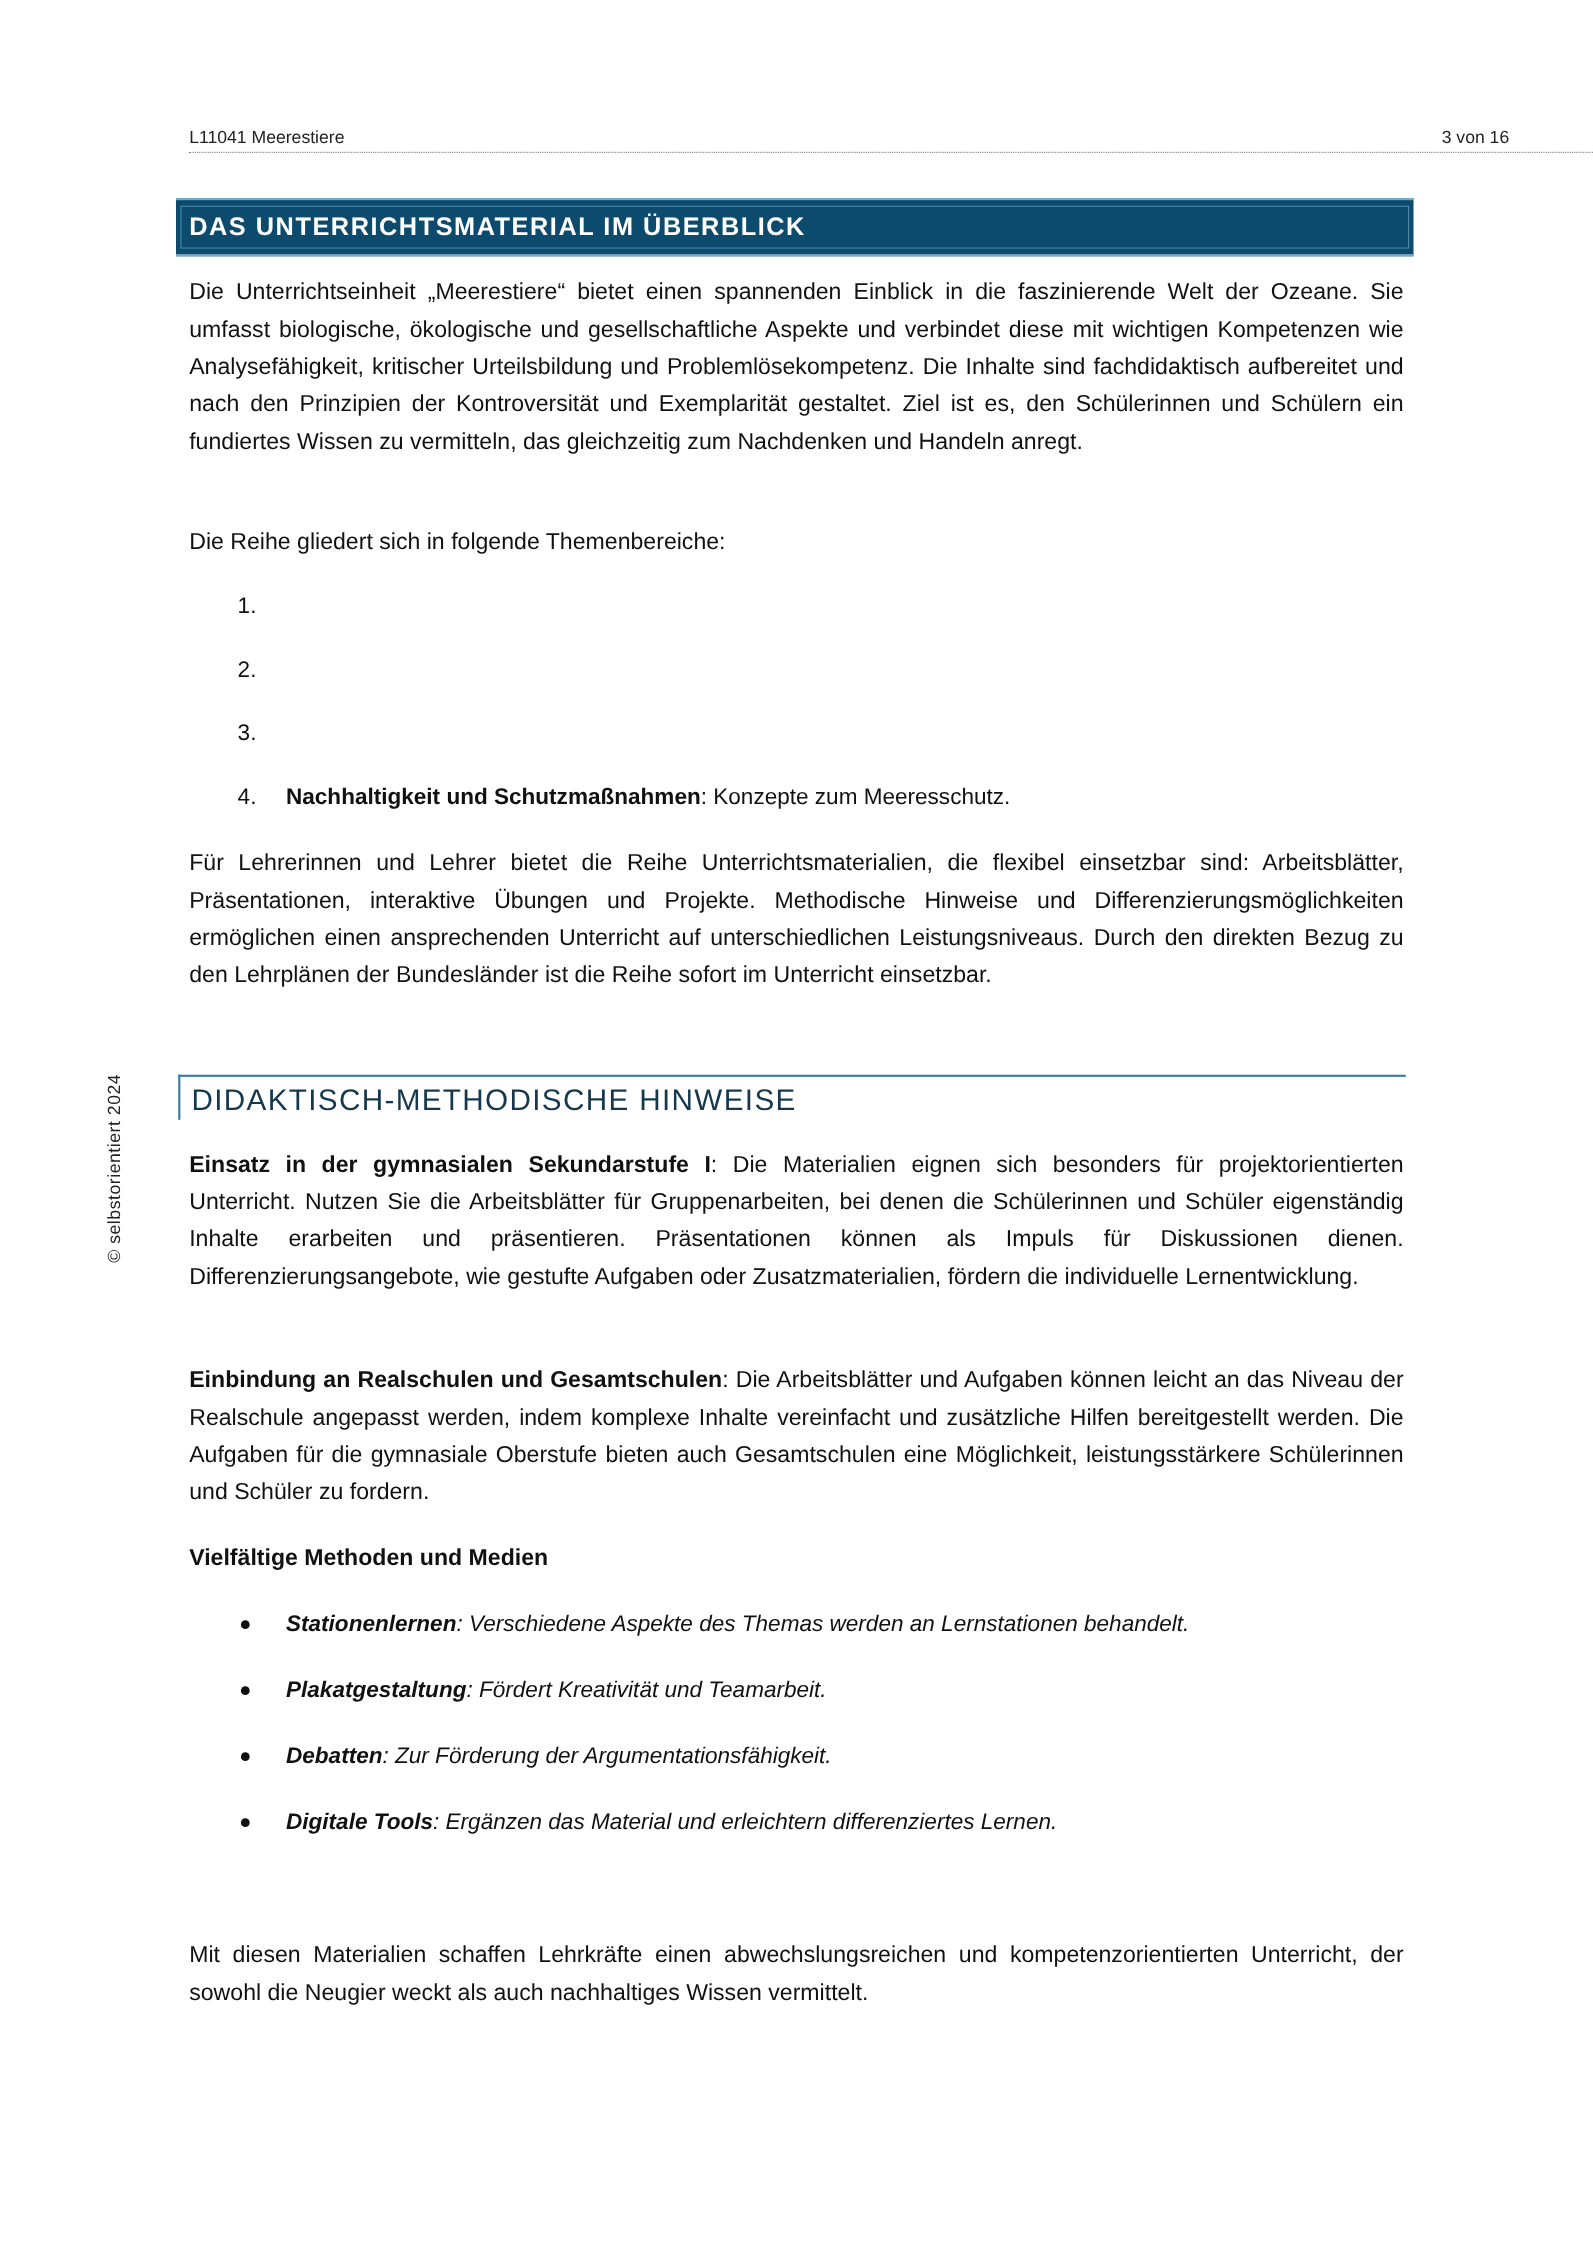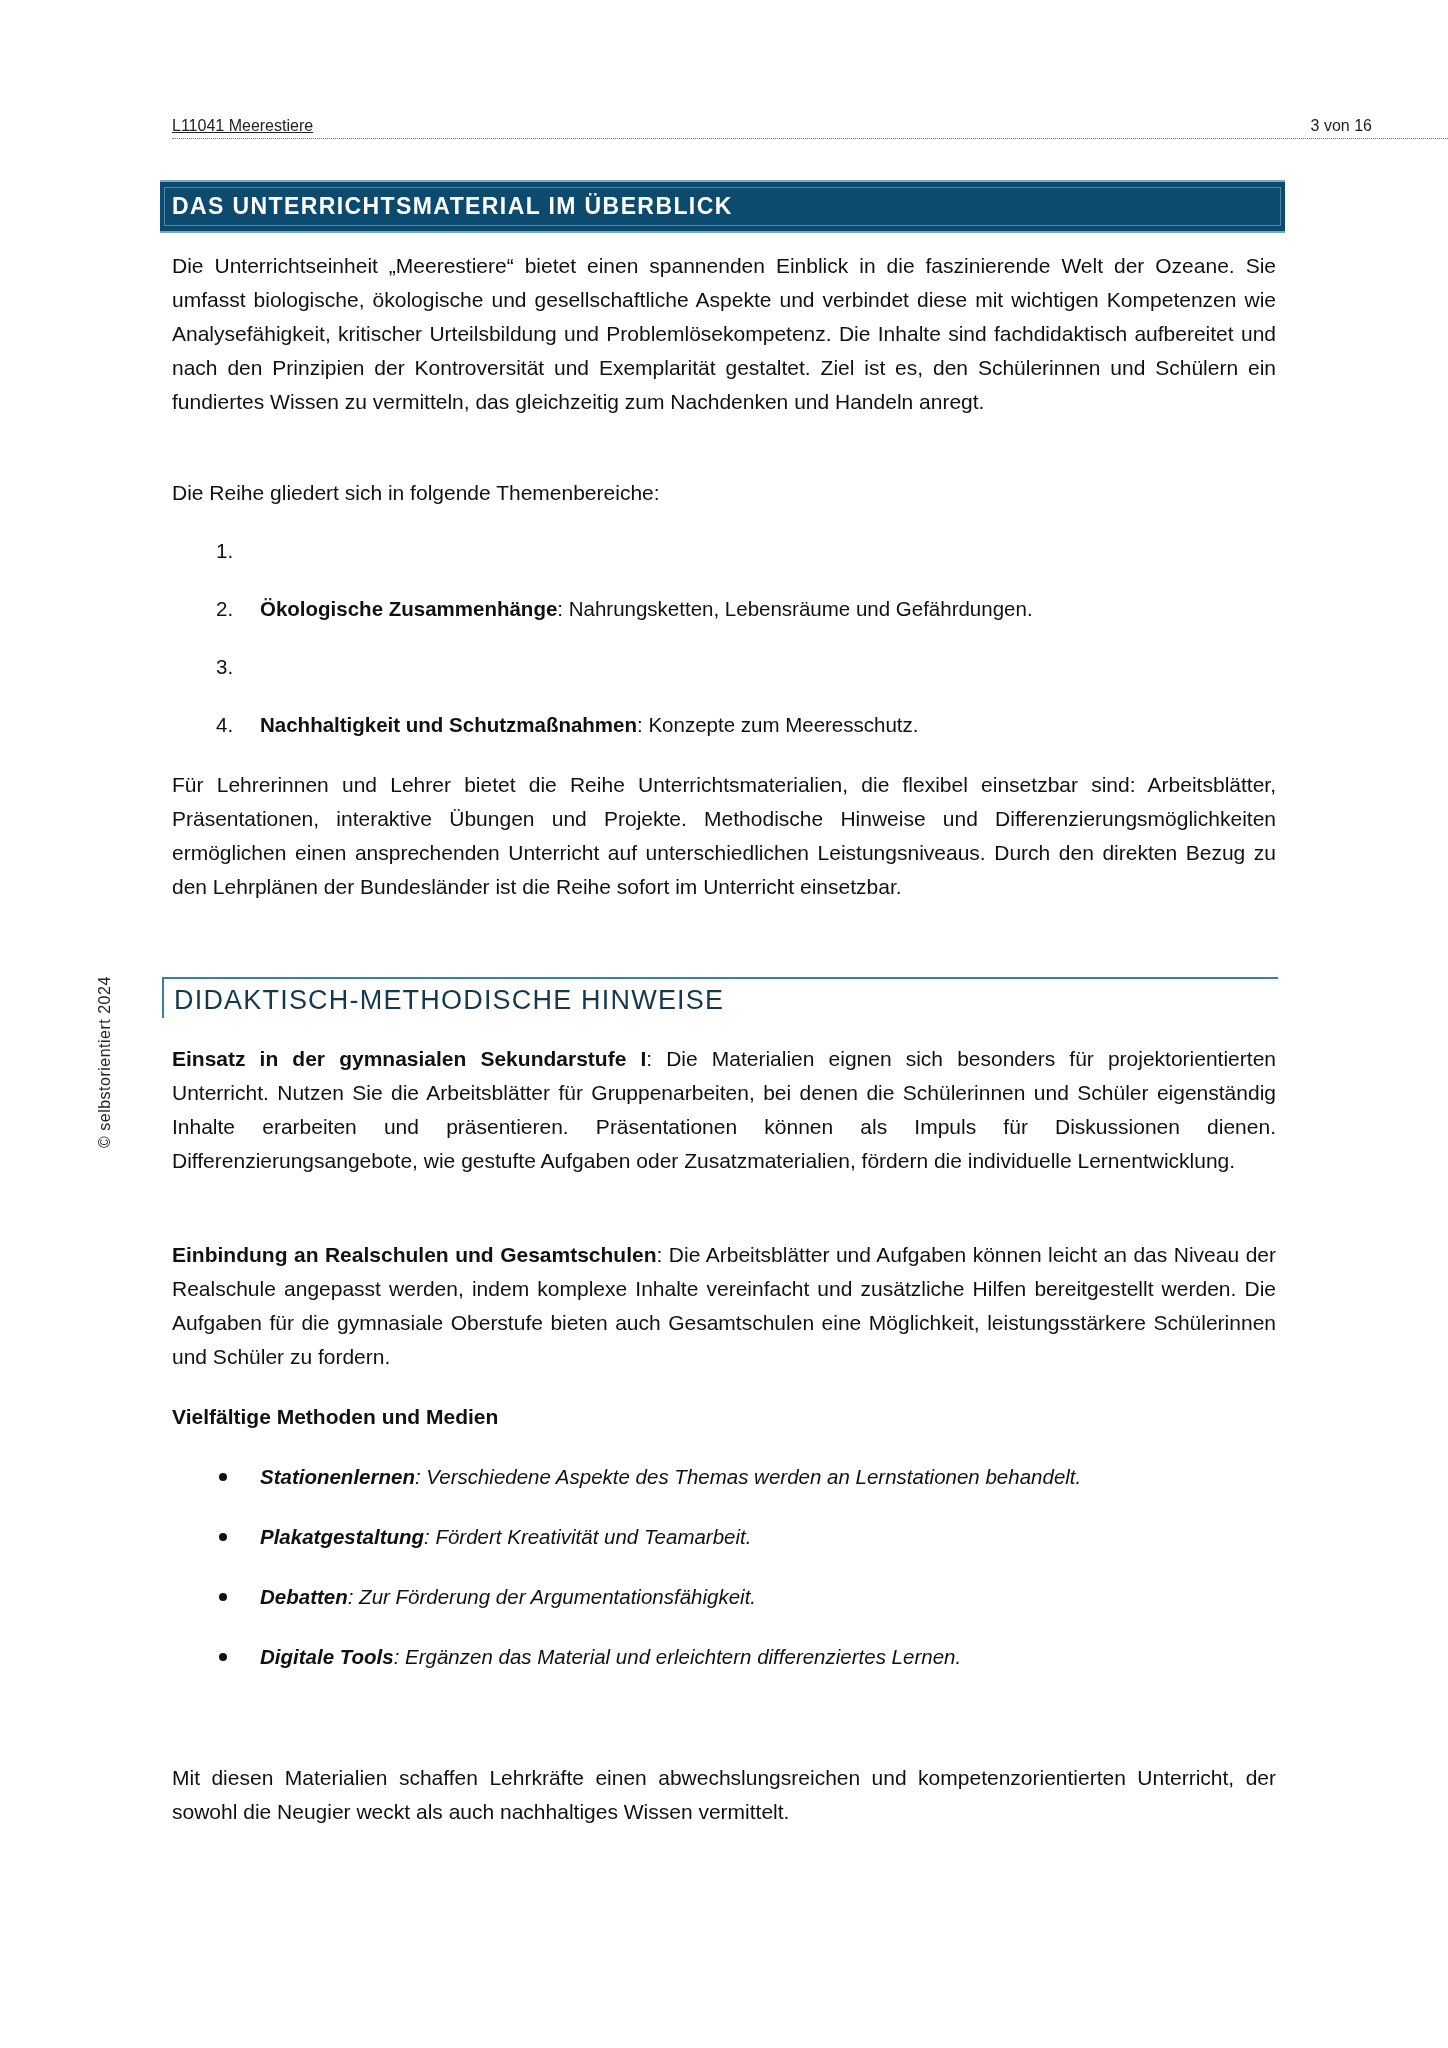--- a/index.html
+++ b/index.html
@@ -5,21 +5,21 @@
     html, body { margin: 0; padding: 0; background: #ffffff; }
     body {
       width: 1448px; height: 2048px; position: relative; overflow: hidden;
       font-family: "Liberation Sans", sans-serif; color: #111111;
     }
     .running-header {
       position: absolute; left: 172px; top: 116px; width: 1276px; height: 22px;
       border-bottom: 1px dotted #777777;
       font-size: 16px; line-height: 20px; color: #222222;
     }
-    .running-header .left { position: absolute; left: 0; top: 0; text-decoration: underline; }
+    .running-header .left { position: absolute; left: 0; top: 0; }
     .running-header .right { position: absolute; right: 76px; top: 0; }
 
     .side-copyright {
       position: absolute; left: 96px; top: 1148px;
       transform: rotate(-90deg); transform-origin: left top;
       font-size: 16px; letter-spacing: 0.5px; color: #222222; white-space: nowrap;
     }
 
     .content { position: absolute; left: 172px; top: 0; width: 1104px; }
 
@@ -93,21 +93,20 @@
   <div class="block" style="top:476px;">
     <p>Die Reihe gliedert sich in folgende Themenbereiche:</p>
   </div>
 
   <div class="numbered" style="top:534px;">
     <div class="item">
       <span class="num">1.</span>
     </div>
     <div class="item">
       <span class="num">2.</span>
-      <span class="txt"><span class="b">Ökologische Zusammenhänge</span><span>: Nahrungsketten, Lebensräume und Gefährdungen.</span></span>
     </div>
     <div class="item">
       <span class="num">3.</span>
     </div>
     <div class="item">
       <span class="num">4.</span>
       <span class="txt"><span class="b">Nachhaltigkeit und Schutzmaßnahmen</span><span>: Konzepte zum Meeresschutz.</span></span>
     </div>
   </div>
 

